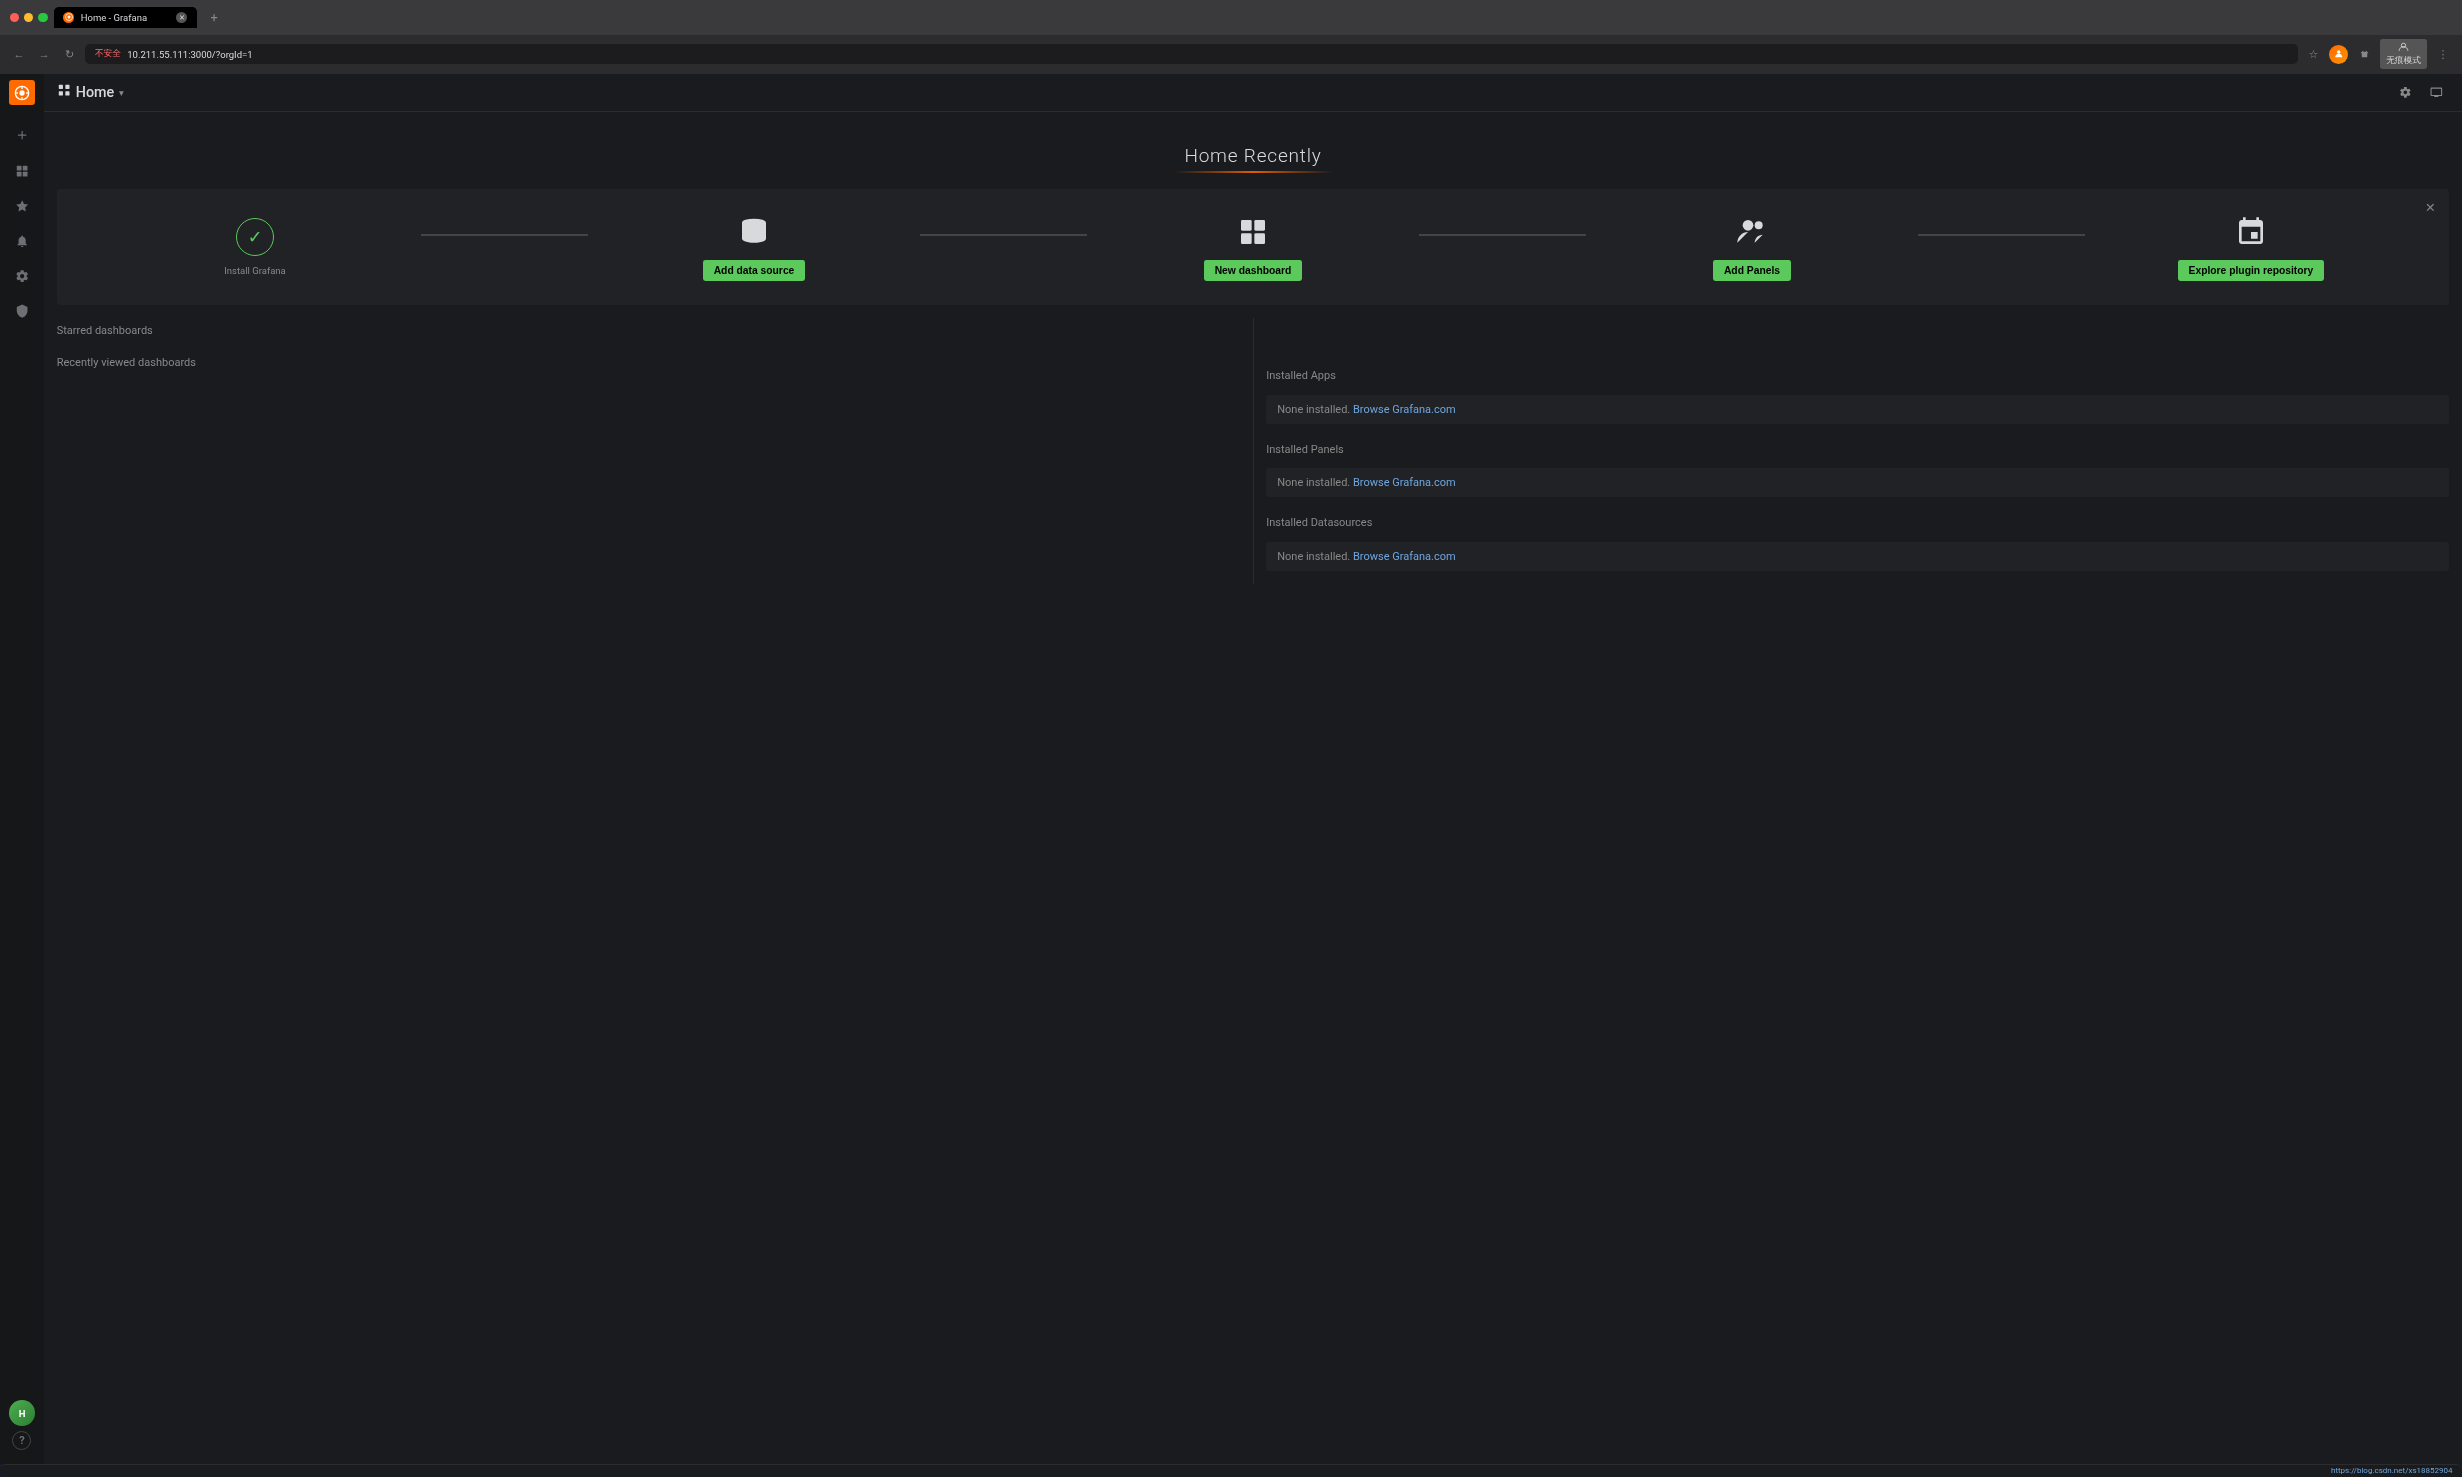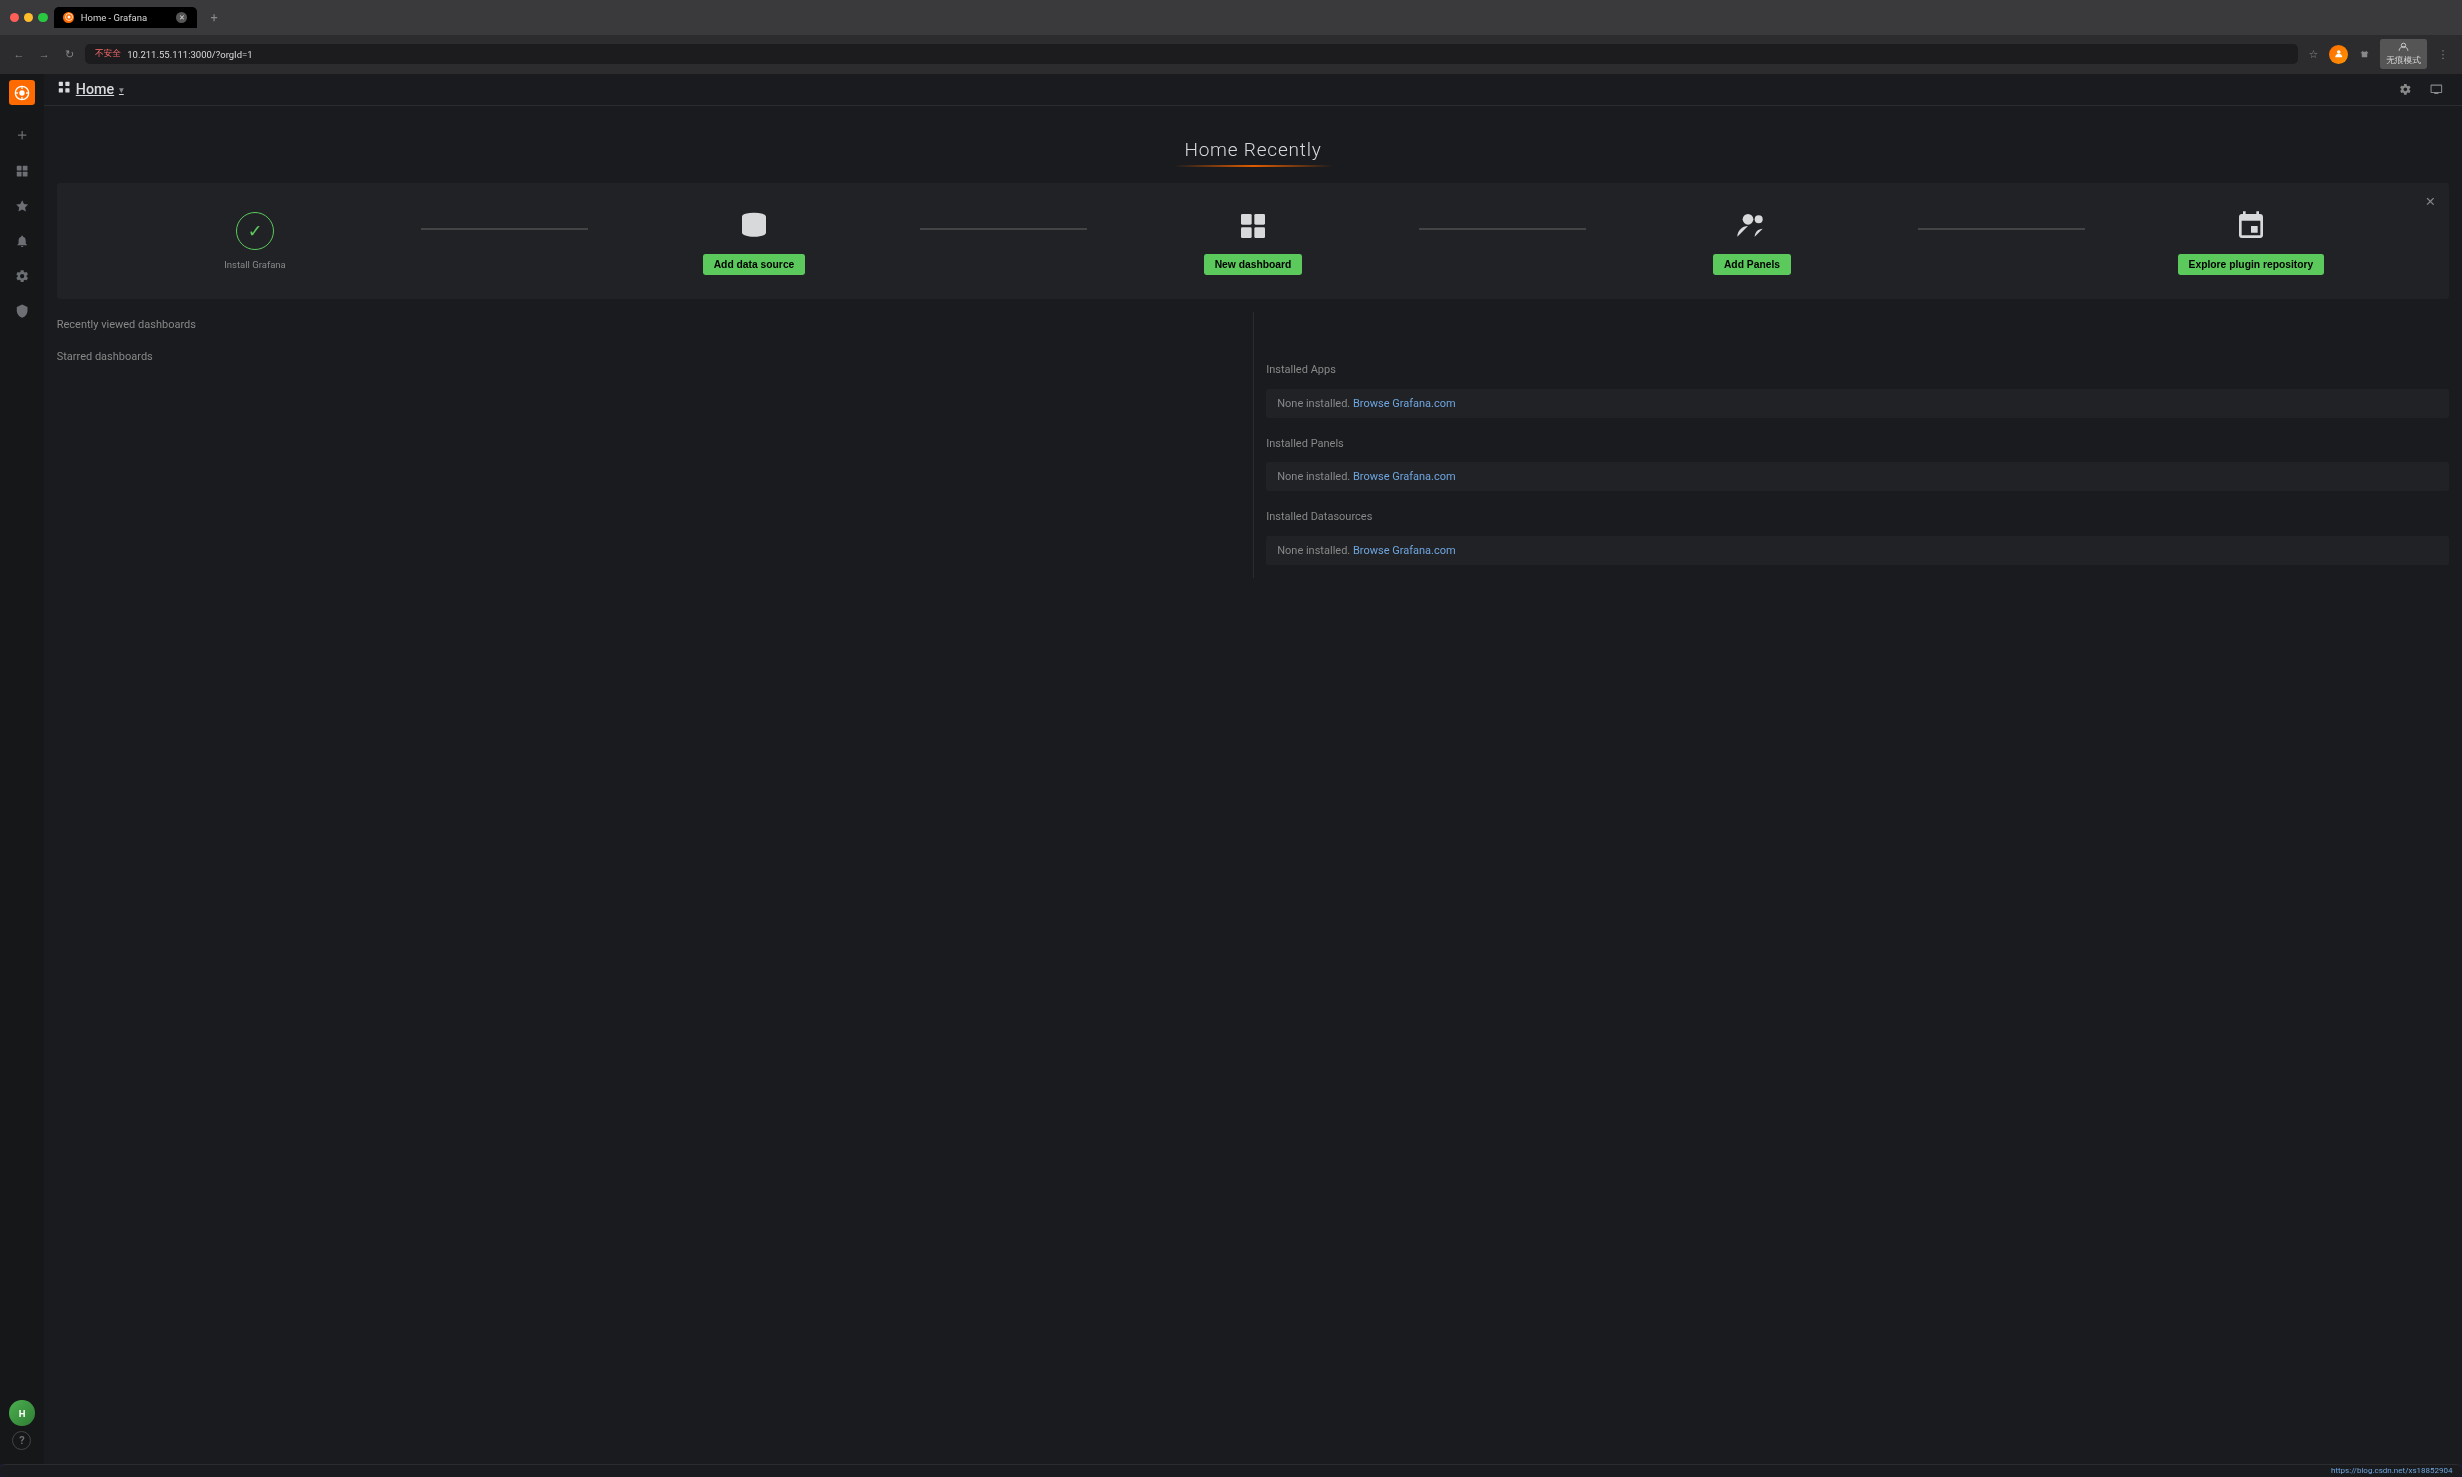--- a/index.html
+++ b/index.html
@@ -229,22 +229,21 @@
       overflow: hidden;
     }
 
     
     .topbar {
       display: flex;
       align-items: center;
       padding: 6.3px 12.7px;
       background: #1a1b1e;
       border-bottom: 0.8px solid #2c2c2e;
-      height: 32px;
-      text-decoration: underline;
+      height: 38px;
     }
     .home-title {
       display: flex;
       align-items: center;
       gap: 4.8px;
       cursor: pointer;
     }
     .home-icon {
       font-size: 14.3px;
       color: #d8d9da;
@@ -638,22 +637,22 @@
               </svg>
             </div>
             <button class="step-btn">Explore plugin repository</button>
           </div>
         </div>
       </div>
 
       <div class="two-col">
 
         <div class="col-left">
+          <div class="section-title">Starred dashboards</div>
           <div class="section-title">Recently viewed dashboards</div>
-          <div class="section-title">Starred dashboards</div>
         </div>
 
         <div class="col-right">
 
           <div class="installed-section">
             <div class="section-title">Installed Apps</div>
             <div class="installed-item">
               <span>None installed. </span>
               <a class="browse-link">Browse Grafana.com</a>
             </div>

